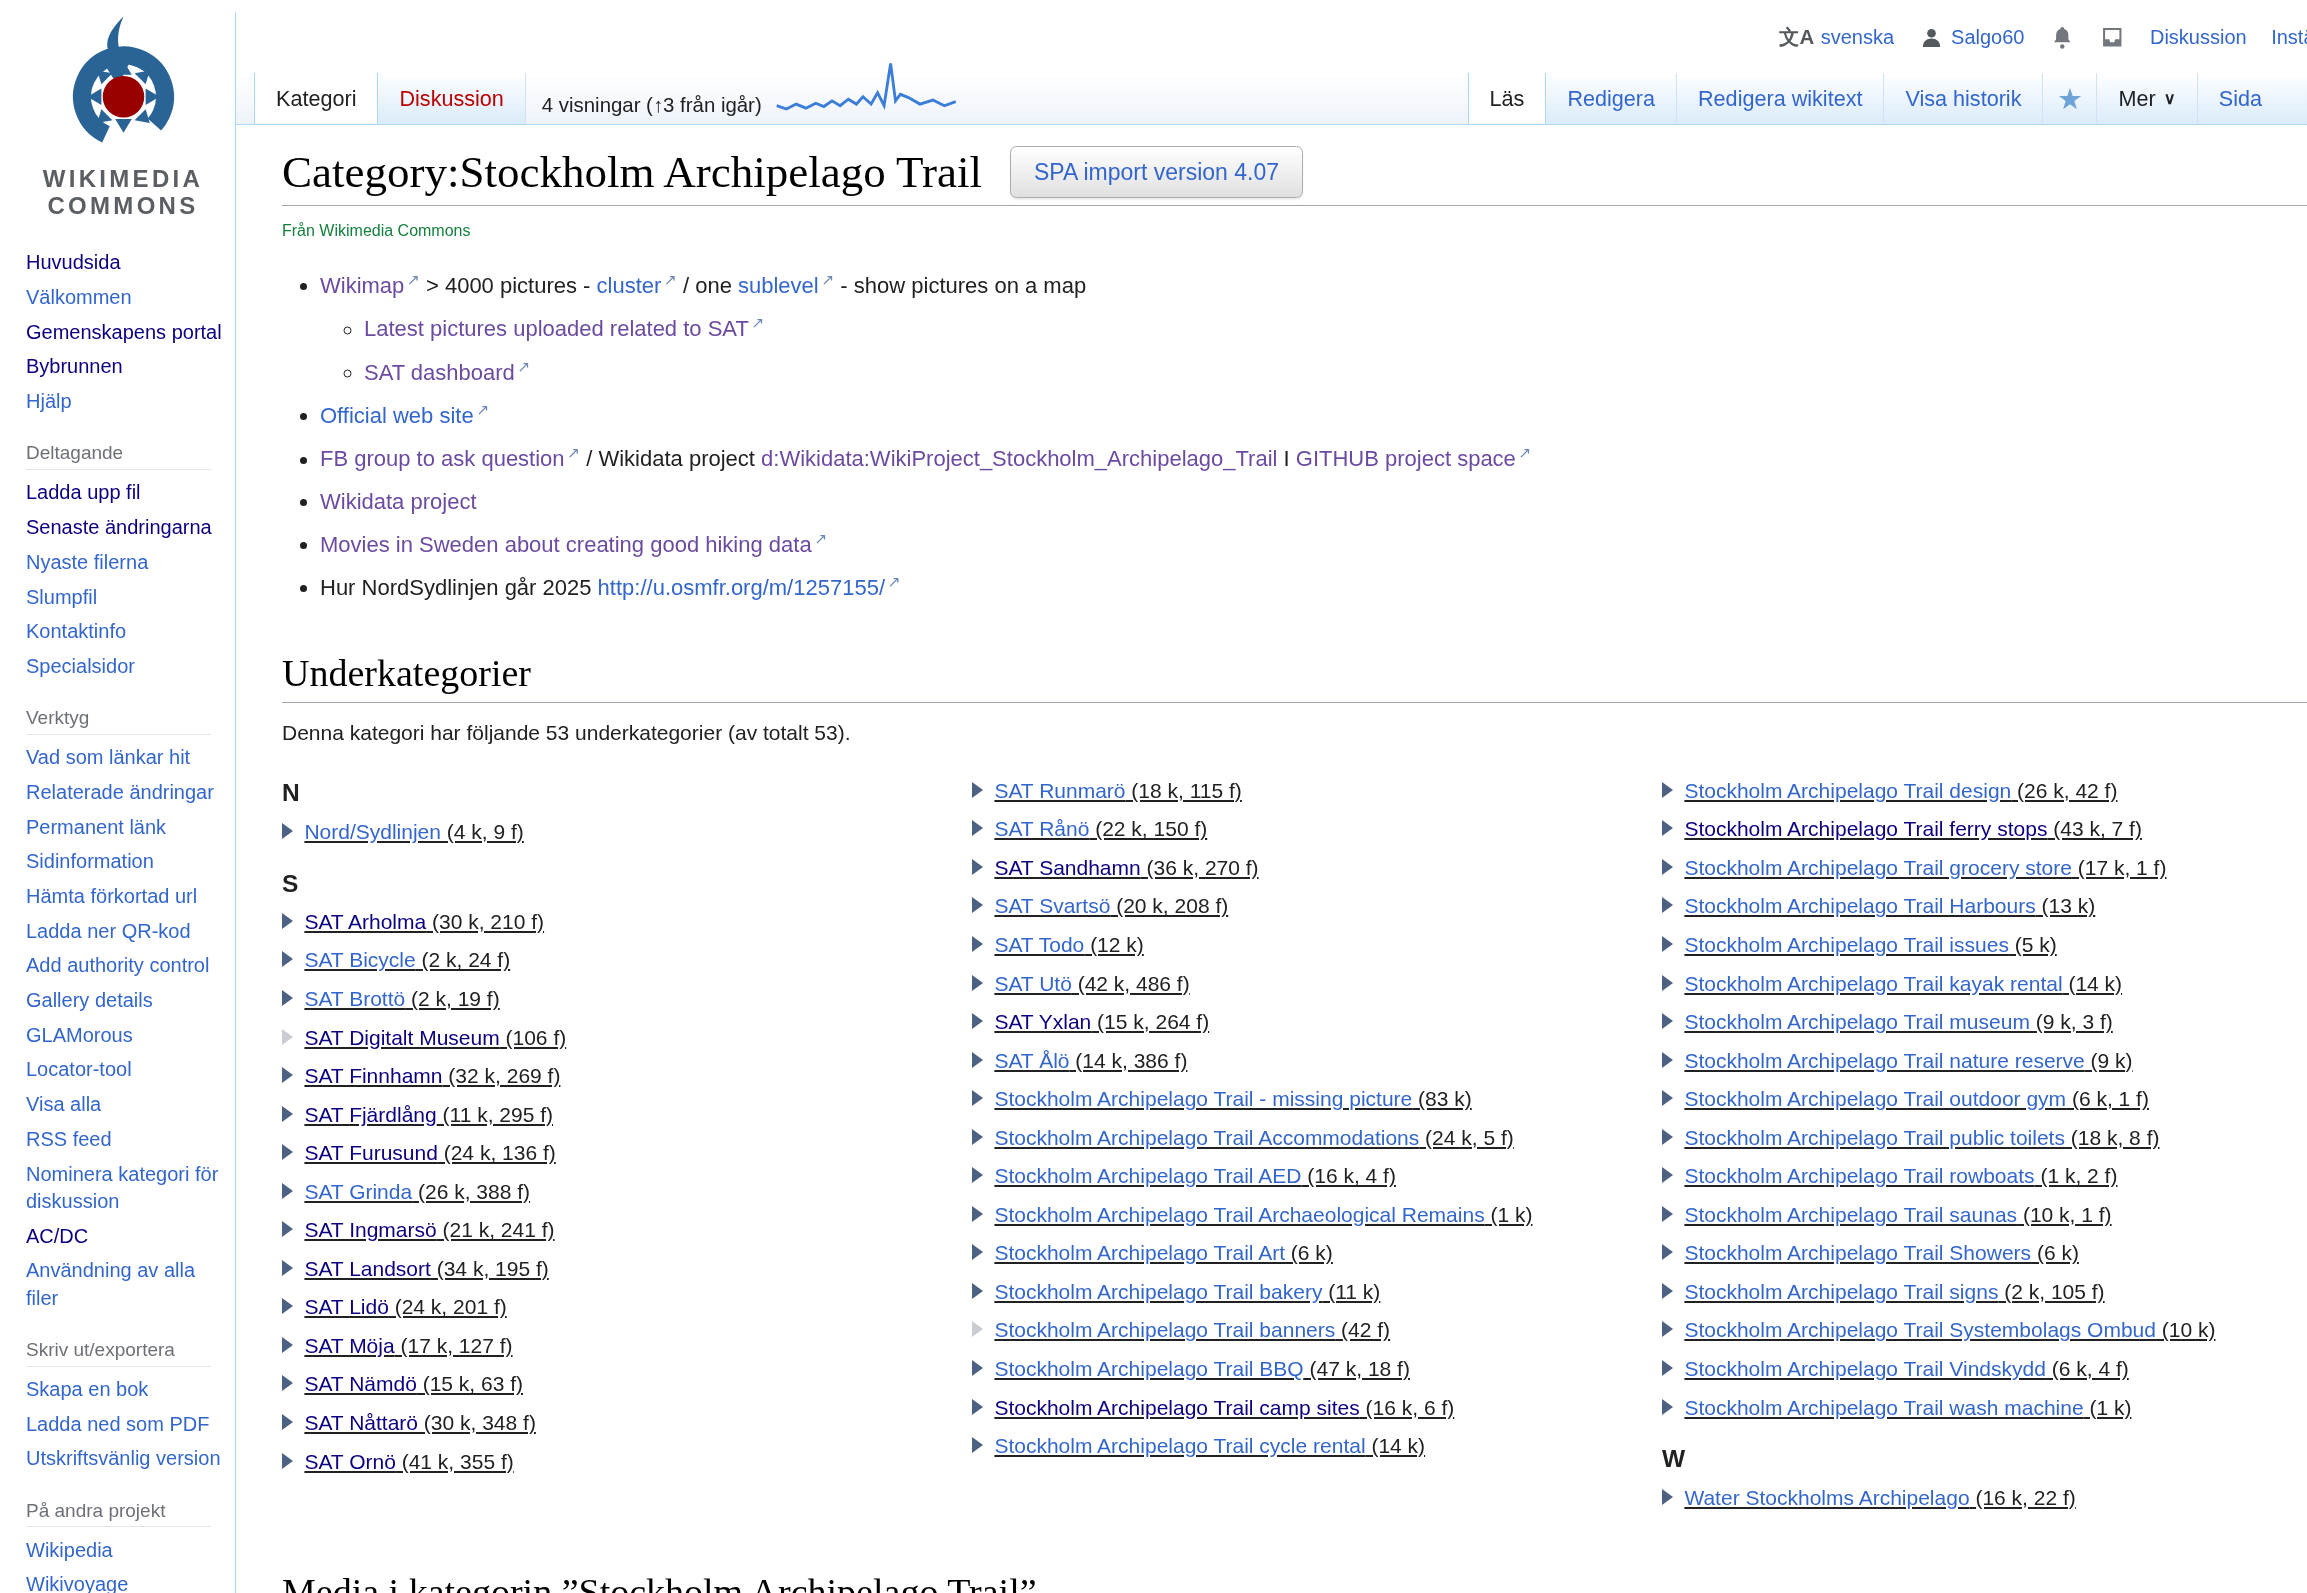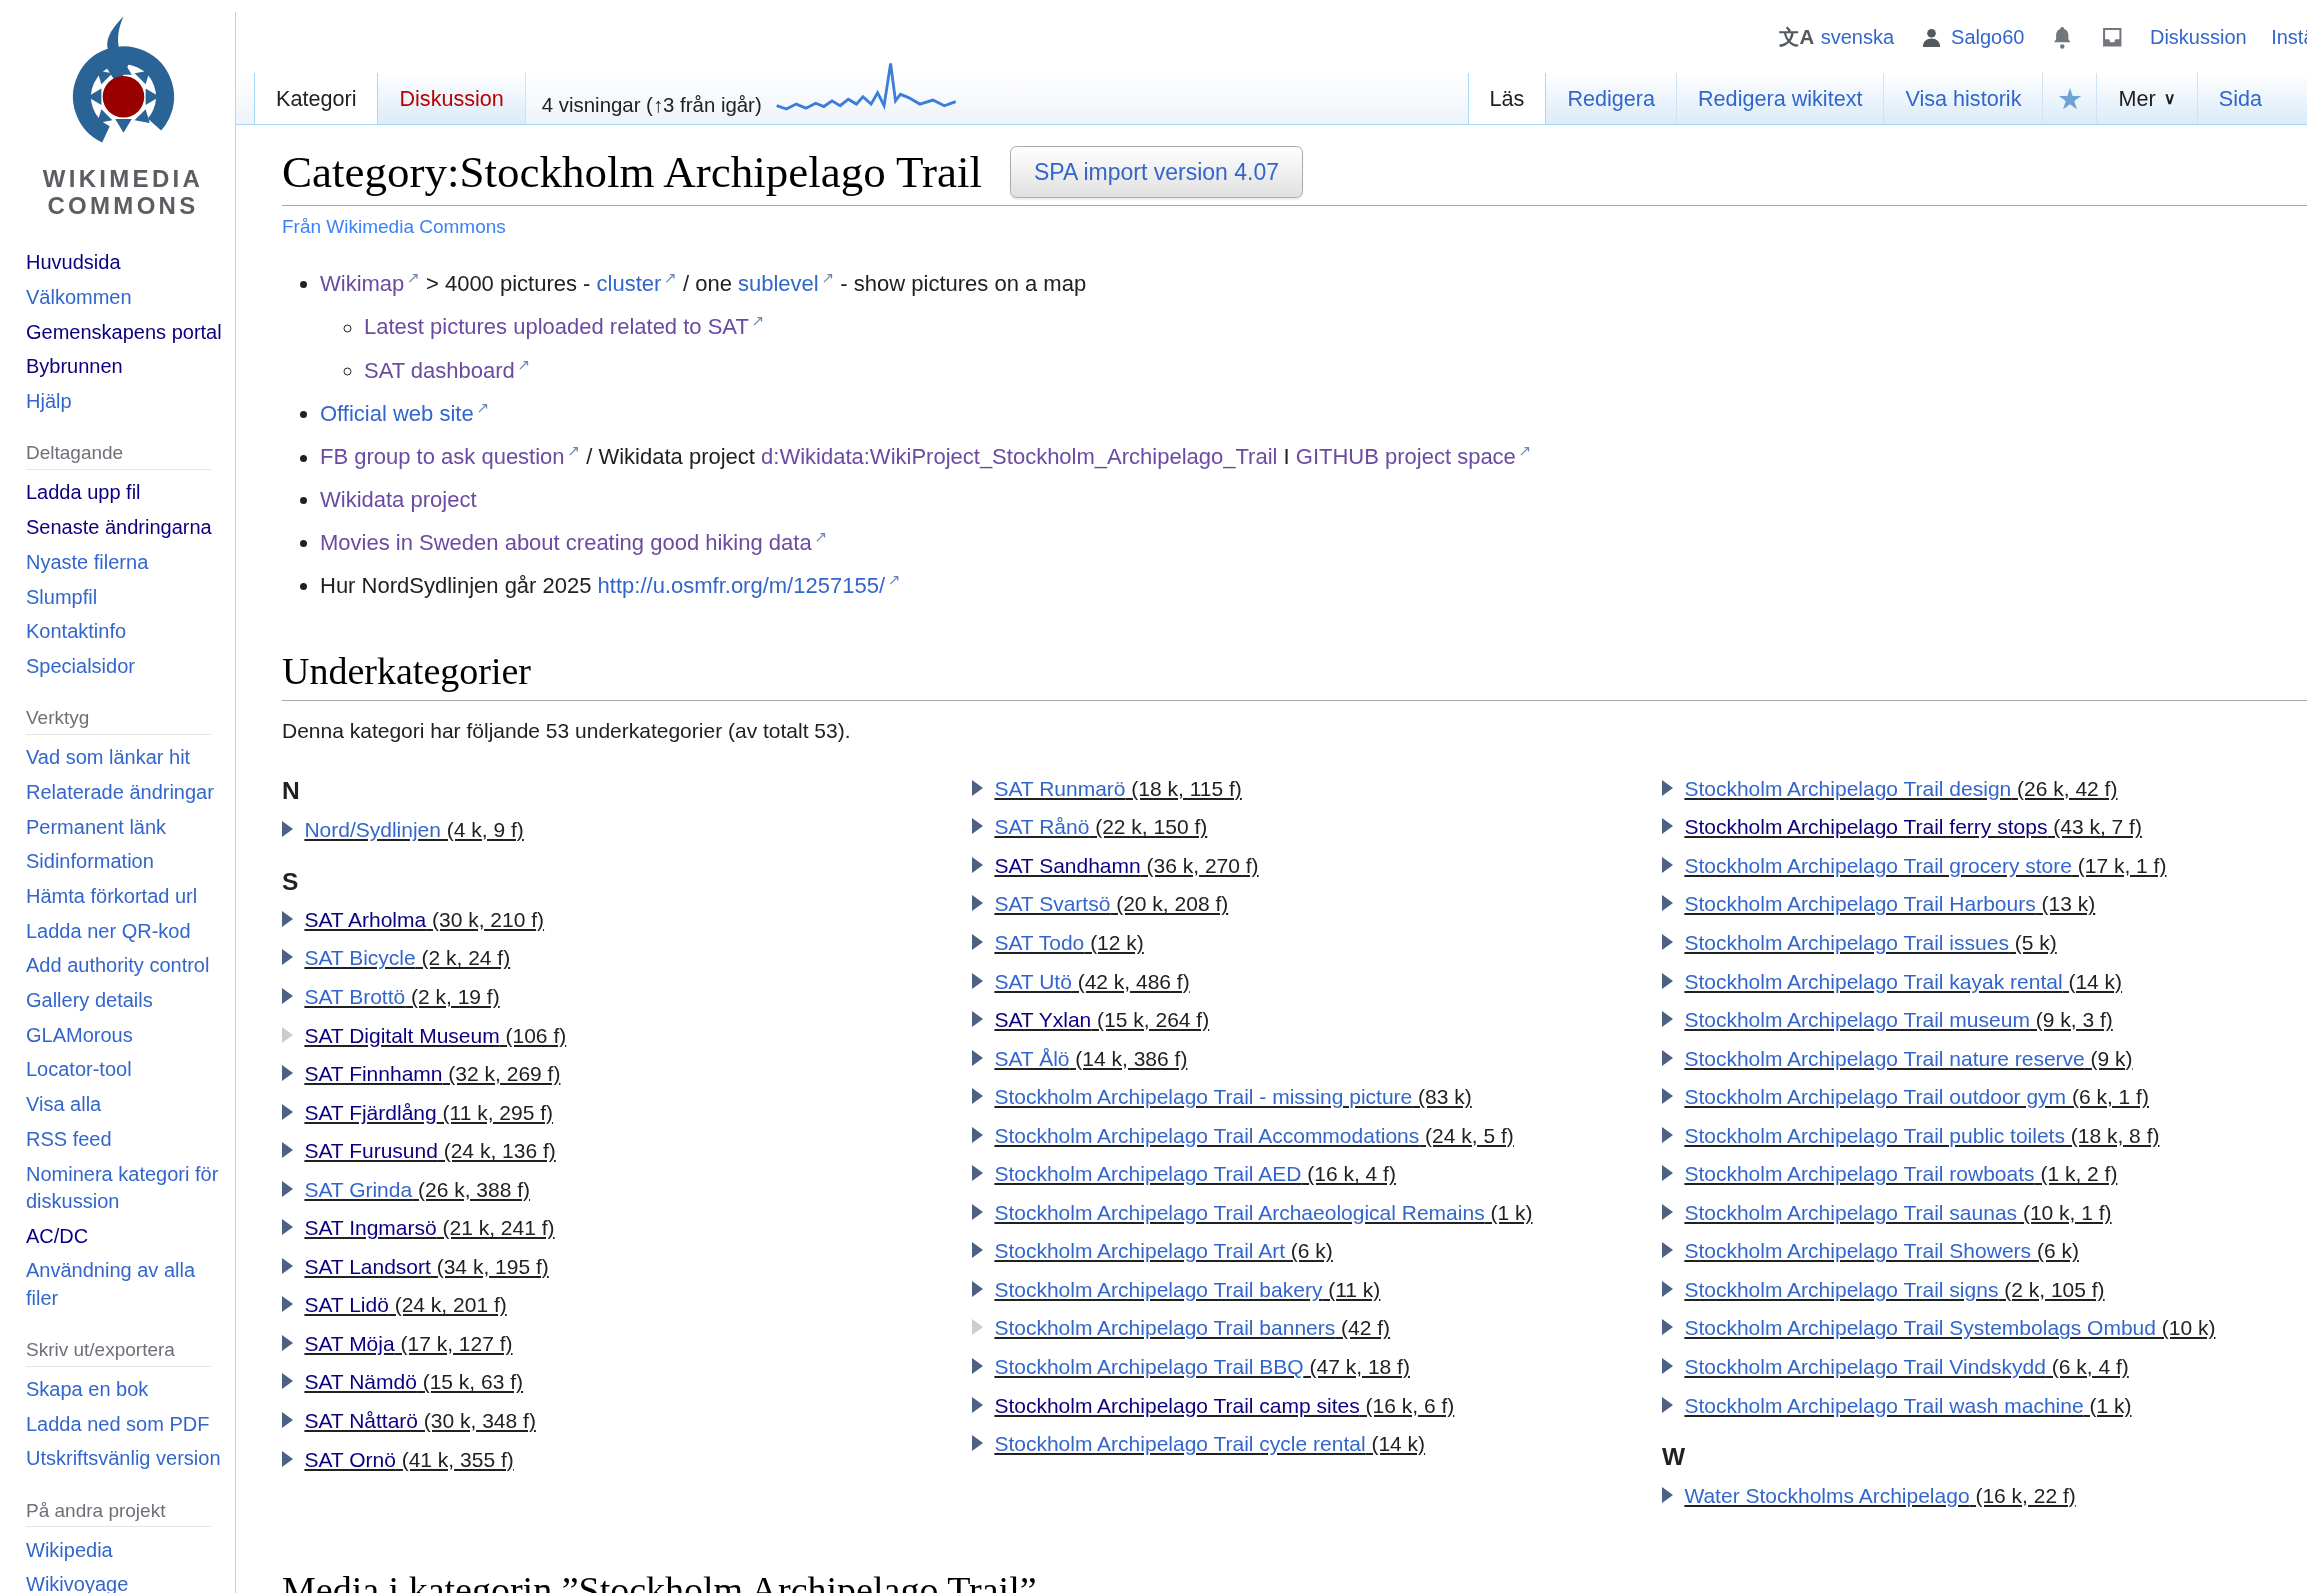--- a/index.html
+++ b/index.html
@@ -47,21 +47,21 @@
   #views{display:flex;align-items:flex-end;margin-left:16px;padding-bottom:9.8px;}
   #views .vtext{color:#202122;font-size:20.4px;line-height:1;}
   #views svg{margin-left:11.4px;margin-bottom:-6.5px;}
 
   #content{padding:21px 0 0 46px;}
   .title-block{border-bottom:0.8px solid #a2a9b1;padding-bottom:7px;margin-right:0;}
   .title-row{display:flex;align-items:center;gap:28px;}
   h1.page-title{font-family:"Liberation Serif",serif;font-weight:400;font-size:45px;margin:0;color:#000;}
   .version-btn{font-size:23px;color:#3366cc;background:linear-gradient(180deg,#ffffff,#e0e0e0);
                border:0.8px solid #ababab;border-radius:6.5px;padding:11.4px 23px;box-shadow:0 1.6px 1.6px rgba(0,0,0,0.08);}
-  .site-sub{font-size:19px;margin-top:10px;color:#3b82f6;}
+  .site-sub{font-size:16px;margin-top:16px;color:#15803d;}
 
   
   #intro-list{margin:28px 0 0 0;padding-left:38px;}
   #intro-list li{margin:9px 0;line-height:1.5;font-size:22px;}
   .intro-sub{padding-left:44px;margin-top:9px;}
   .k-plain{color:#202122;}
   .k-link{color:#3366cc;}
   .k-visited{color:#6b4ba1;}
   .exticon{font-size:15.5px;color:#6b85b5;vertical-align:super;margin-left:2.5px;}
 

